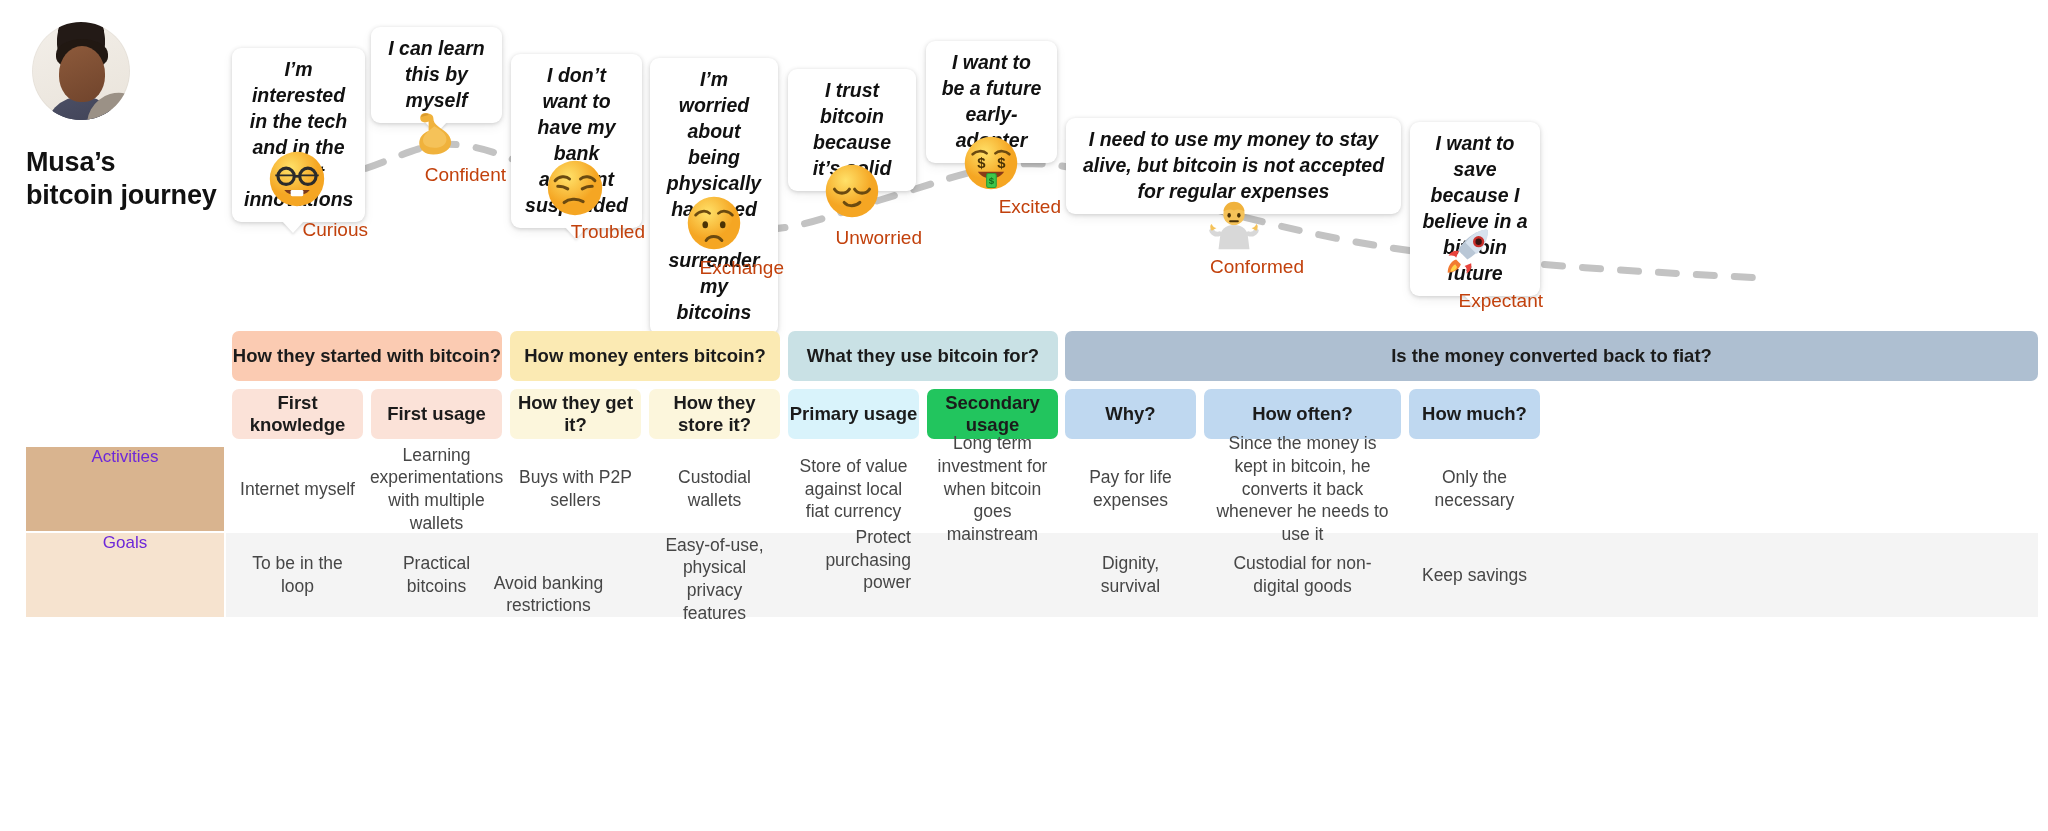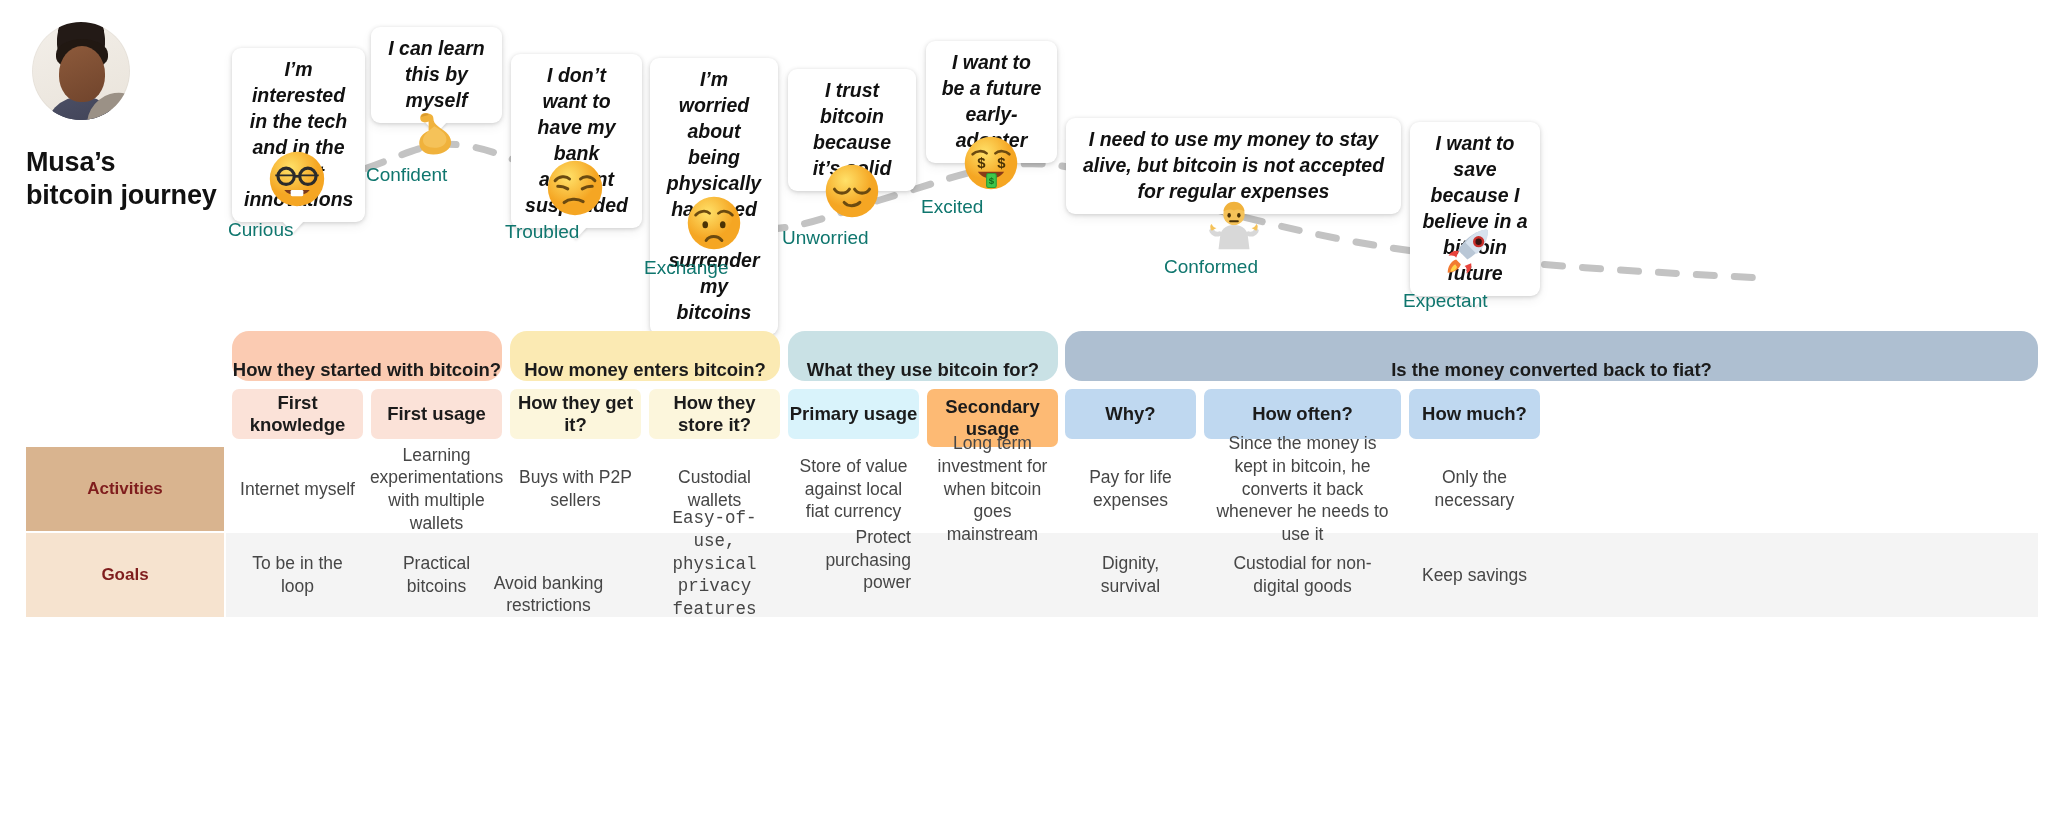--- a/index.html
+++ b/index.html
@@ -56,36 +56,36 @@
     position:absolute;bottom:-11px;width:0;height:0;
     border-left:11px solid transparent;border-right:11px solid transparent;
     border-top:12px solid #ffffff;
     filter:drop-shadow(0 2px 1px rgba(0,0,0,.10));
   }
   .emoji{
     position:absolute;font-size:0;line-height:1;user-select:none;
   }
   .emoji svg{display:block;}
   .stage-label{
-    position:absolute;font-size:19px;color:#0f766e;text-align:left;white-space:nowrap;
+    position:absolute;font-size:19px;color:#c2410c;text-align:right;white-space:nowrap;
   }
   #path-svg{position:absolute;left:0;top:0;width:2048px;height:330px;pointer-events:none;}
   
   #grid{position:absolute;left:0;top:0;width:2048px;height:831px;pointer-events:none;}
   .cat{
-    position:absolute;border-radius:17px;display:flex;align-items:flex-end;justify-content:center;
+    position:absolute;border-radius:7px;display:flex;align-items:center;justify-content:center;
     font-size:18.5px;font-weight:bold;color:#1b1b1b;text-align:center;box-sizing:border-box;
   }
   .sub{
     position:absolute;border-radius:7px;display:flex;align-items:center;justify-content:center;
     font-size:18.5px;font-weight:bold;color:#1b1b1b;text-align:center;box-sizing:border-box;
   }
   .rowlabel{
-    position:absolute;display:flex;align-items:center;justify-content:center;
-    font-size:17px;font-weight:bold;color:#7f1d1d;
+    position:absolute;display:flex;justify-content:center;
+    font-size:17px;font-weight:normal;color:#6d28d9;
   }
   .cell{
     position:absolute;display:flex;align-items:center;justify-content:center;
     font-size:17.5px;line-height:1.3;color:#464646;text-align:center;
     box-sizing:border-box;padding:0 8px;
   }
   .rowband{position:absolute;}
 </style>
 </head>
 <body>
@@ -301,21 +301,21 @@
   </div>
   <div class="sub" style="left:510px;top:389px;width:131px;height:50px;background:#fcf6dc;pointer-events:auto;">
     <span>How they get it?</span>
   </div>
   <div class="sub" style="left:649px;top:389px;width:131px;height:50px;background:#fcf6dc;pointer-events:auto;">
     <span>How they store it?</span>
   </div>
   <div class="sub" style="left:788px;top:389px;width:131px;height:50px;background:#d9f3fb;pointer-events:auto;">
     <span>Primary usage</span>
   </div>
-  <div class="sub" style="left:927px;top:389px;width:131px;height:58px;background:#fdba74;pointer-events:auto;">
+  <div class="sub" style="left:927px;top:389px;width:131px;height:50px;background:#22c55e;pointer-events:auto;">
     <span>Secondary usage</span>
   </div>
   <div class="sub" style="left:1065px;top:389px;width:131px;height:50px;background:#bfd8f0;pointer-events:auto;">
     <span>Why?</span>
   </div>
   <div class="sub" style="left:1204px;top:389px;width:197px;height:50px;background:#bfd8f0;pointer-events:auto;">
     <span>How often?</span>
   </div>
   <div class="sub" style="left:1409px;top:389px;width:131px;height:50px;background:#bfd8f0;pointer-events:auto;">
     <span>How much?</span>
@@ -359,21 +359,21 @@
 
   <div class="cell" style="left:232px;top:533px;width:131px;height:84px;">
     <span>To be in the loop</span>
     </div>
   <div class="cell" style="left:371px;top:533px;width:131px;height:84px;">
     <span>Practical bitcoins</span>
     </div>
   <div class="cell" style="left:483px;top:533px;width:131px;height:84px;align-items:flex-end;">
     <span>Avoid banking restrictions</span>
     </div>
-  <div class="cell" style="left:649px;top:522px;width:131px;height:84px;font-family:Liberation Mono, monospace;">
+  <div class="cell" style="left:649px;top:537px;width:131px;height:84px;">
     <span>Easy-of-use, physical privacy features</span>
     </div>
   <div class="cell" style="left:788px;top:518px;width:131px;height:84px;text-align:right;">
     <span>Protect purchasing power</span>
     </div>
   <div class="cell" style="left:1065px;top:533px;width:131px;height:84px;">
     <span>Dignity, survival</span>
     </div>
   <div class="cell" style="left:1204px;top:533px;width:197px;height:84px;">
     <span>Custodial for non-digital goods</span>

